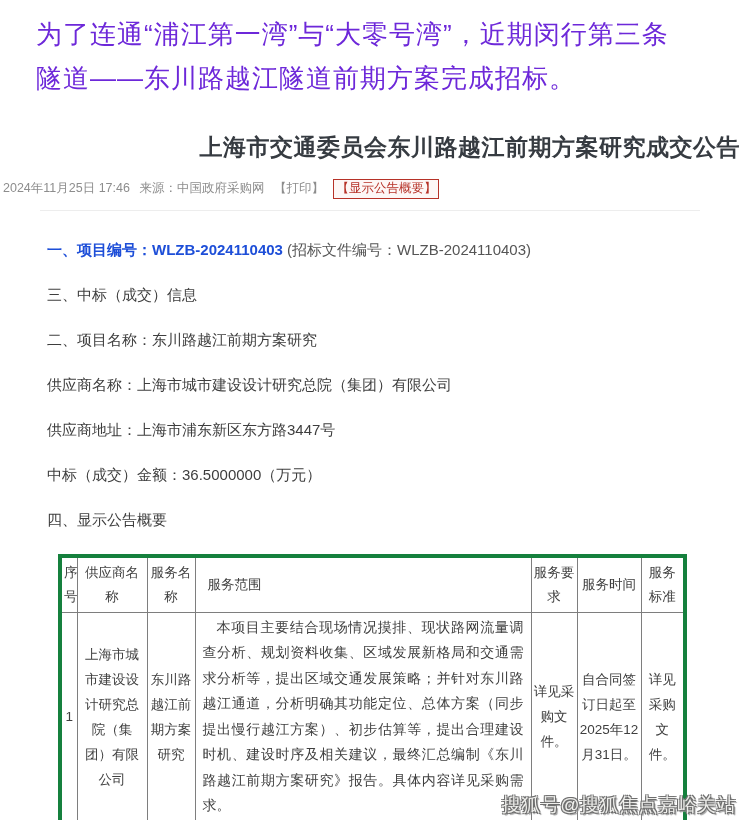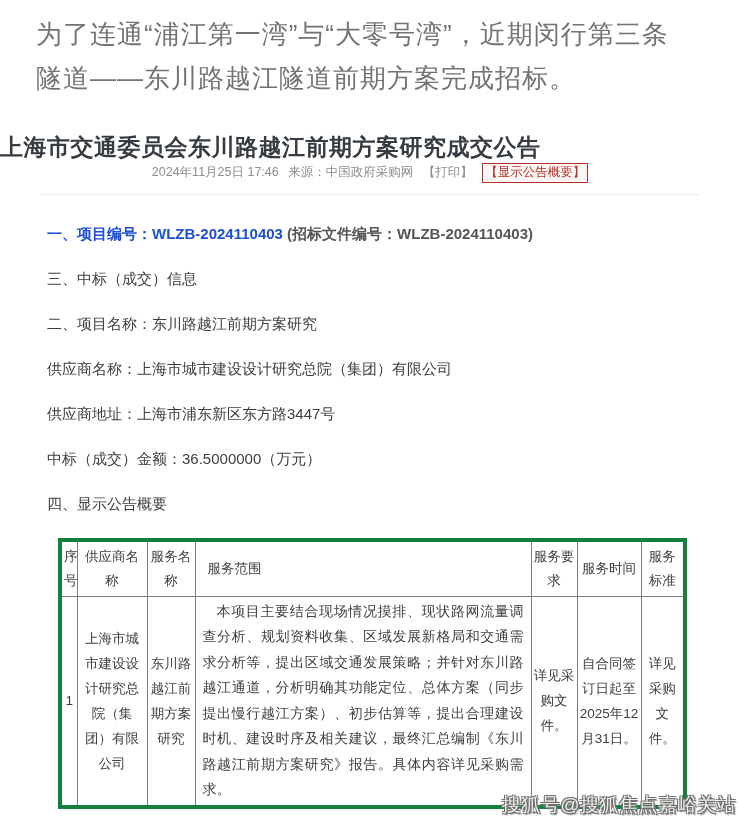--- a/index.html
+++ b/index.html
@@ -8,33 +8,33 @@
     background: #ffffff;
     font-family: "Liberation Sans", "DejaVu Sans", sans-serif;
     color: #3d3d3d;
     position: relative;
     overflow: hidden;
   }
   .intro {
     padding: 12px 30px 0 36px;
     font-size: 26px;
     line-height: 44px;
-    color: #737373;
+    color: #6d28d9;
     letter-spacing: 1px;
   }
   .announce-title {
     margin-top: 32px;
-    text-align: left;
+    text-align: right;
     font-size: 23px;
     font-weight: bold;
     color: #363b41;
     letter-spacing: 0.5px;
   }
   .meta-line {
-    text-align: center;
+    margin-top: 16px;
     font-size: 12.5px;
     color: #8d8d8d;
     white-space: nowrap;
   }
   .meta-line span { margin: 0 3px; }
   .print-link { color: #8d8d8d; cursor: pointer; }
   .summary-badge {
     display: inline-block;
     color: #b63228;
     border: 1.5px solid #b63228;
@@ -48,21 +48,21 @@
     border-bottom: 1px solid #ededed;
   }
   .body-items { margin: 28px 36px 0 47px; }
   .body-item {
     font-size: 15px;
     line-height: 21px;
     margin-bottom: 24px;
     color: #3e3e3e;
   }
   .body-item .b { font-weight: bold; color: #1d4ed8; }
-  .body-item .n { font-weight: bold; color: #555; }
+  .body-item .n { font-weight: normal; color: #555; }
   .award-table {
     margin: 13px 0 0 58px;
     border-collapse: collapse;
     table-layout: fixed;
     width: 625px;
     border: 4px solid #15803d;
     font-size: 13.5px;
     color: #3f3f3f;
   }
   .award-table th, .award-table td {

